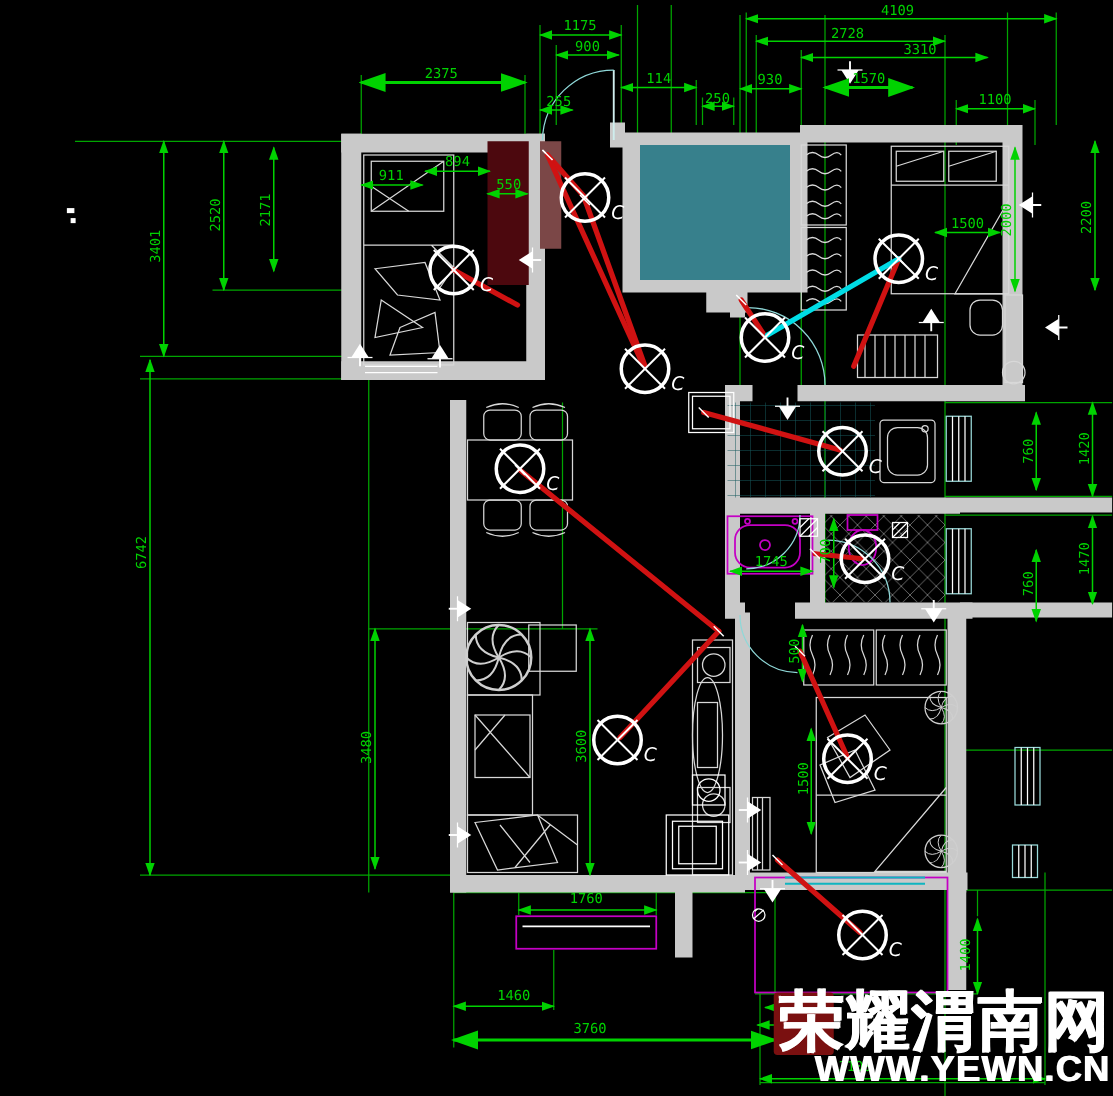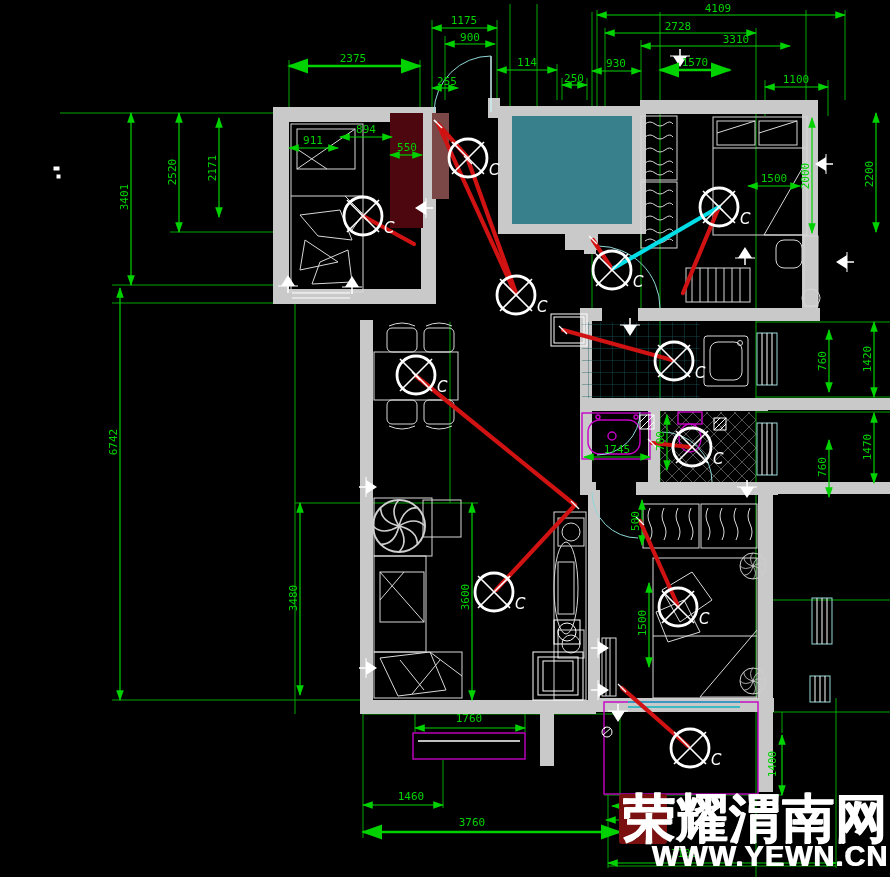--- a/index.html
+++ b/index.html
@@ -4,21 +4,21 @@
 <style>
   html,body{margin:0;padding:0;background:#000;}
   #stage{position:relative;width:890px;height:877px;background:#000;overflow:hidden;
          font-family:"DejaVu Sans",sans-serif;}
   svg{position:absolute;inset:0;}
   .dim{font:11px "DejaVu Sans Mono",monospace;fill:#00d200;}
   .clabel{font:italic 15px "DejaVu Sans",sans-serif;fill:#ffffff;}
   .watermark{position:absolute;right:2px;bottom:4px;text-align:right;color:#fff;}
   .wm-row{position:relative;display:inline-block;line-height:1;}
   .wm-seal{position:absolute;left:-4px;top:2px;width:48px;height:50px;background:#7a1010;border-radius:3px;}
-  .wm-cn{position:relative;font-family:Liberation Sans, sans-serif;font-weight:bold;font-size:52px;
+  .wm-cn{position:relative;font-family:Liberation Serif, serif;font-weight:bold;font-size:52px;
          letter-spacing:1px;text-shadow:1px 0 #fff,0 1px #fff;}
   .wm-url{font-family:"Liberation Sans",sans-serif;font-weight:bold;font-size:29px;
           letter-spacing:1px;margin-top:-4px;text-shadow:1px 0 #fff;}
 </style>
 </head>
 <body>
 
 <div id="stage">
 <svg width="890" height="877" viewBox="0 0 890 877">
   <defs>

